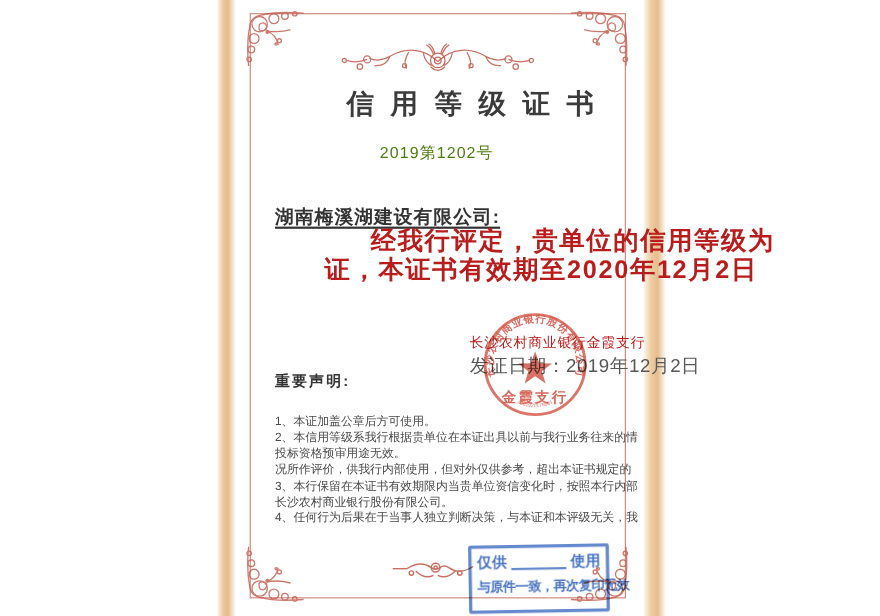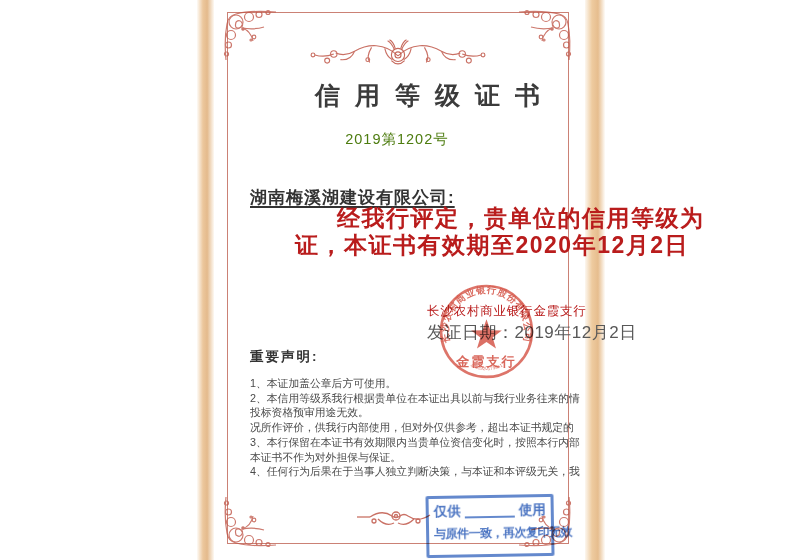--- a/index.html
+++ b/index.html
@@ -33,21 +33,21 @@
     font-size:14.5px;color:#4d7c0f;letter-spacing:1px;}
   .company{left:250px;top:174px;font-size:17px;font-weight:bold;color:#333;
     letter-spacing:1px;text-decoration:underline;text-underline-offset:3px;
     text-decoration-thickness:1.5px;margin-top:12px;}
   .body-text{left:250px;top:205px;width:316px;font-size:23px;font-weight:bold;
     color:#b91c1c;letter-spacing:1.5px;line-height:27px;margin-left:45px;}
   .body-text .line{white-space:nowrap;}
   .body-text .indent{padding-left:42px;}
   .issuer{left:427px;top:303px;font-size:12.5px;color:#b91c1c;letter-spacing:.8px;white-space:nowrap;}
   .issue-date{left:427px;top:321px;font-size:17px;color:#585858;letter-spacing:.5px;white-space:nowrap;}
-  .decl-heading{left:250px;top:348px;font-size:13.5px;font-weight:bold;color:#333;letter-spacing:2px;}
+  .decl-heading{left:250px;top:338px;font-size:13.5px;font-weight:bold;color:#333;letter-spacing:2px;}
   .decl-lines{left:250px;top:376px;width:312px;font-size:10.8px;color:#4a4a4a;
     line-height:14.7px;}
   .decl-lines .dline{white-space:nowrap;}
   
   .seal{left:436px;top:283px;width:105px;height:105px;mix-blend-mode:multiply;
     opacity:.9;filter:blur(.3px);}
   
   .blue-stamp{left:426px;top:495px;width:128px;height:62px;
     border:3px solid rgba(61,108,192,.8);border-radius:2px;
     transform:rotate(-1deg);color:rgba(56,102,188,.92);
@@ -175,21 +175,21 @@
   </svg>
 </div>
 
 <div class="abs decl-heading">重要声明:</div>
 <div class="abs decl-lines">
   <div class="dline">1、本证加盖公章后方可使用。</div>
   <div class="dline">2、本信用等级系我行根据贵单位在本证出具以前与我行业务往来的情</div>
   <div class="dline">投标资格预审用途无效。</div>
   <div class="dline">况所作评价，供我行内部使用，但对外仅供参考，超出本证书规定的</div>
   <div class="dline">3、本行保留在本证书有效期限内当贵单位资信变化时，按照本行内部</div>
-  <div class="dline">本证书不作为对外担保与保证。</div>
+  <div class="dline">长沙农村商业银行股份有限公司。</div>
   <div class="dline">4、任何行为后果在于当事人独立判断决策，与本证和本评级无关，我</div>
 </div>
 
 <div class="abs blue-stamp">
   <div class="stamp-row1">
     <span>仅供</span>
     <span class="stamp-underline"></span>
     <span>使用</span>
   </div>
   <div class="stamp-row2">与原件一致，再次复印无效</div>

